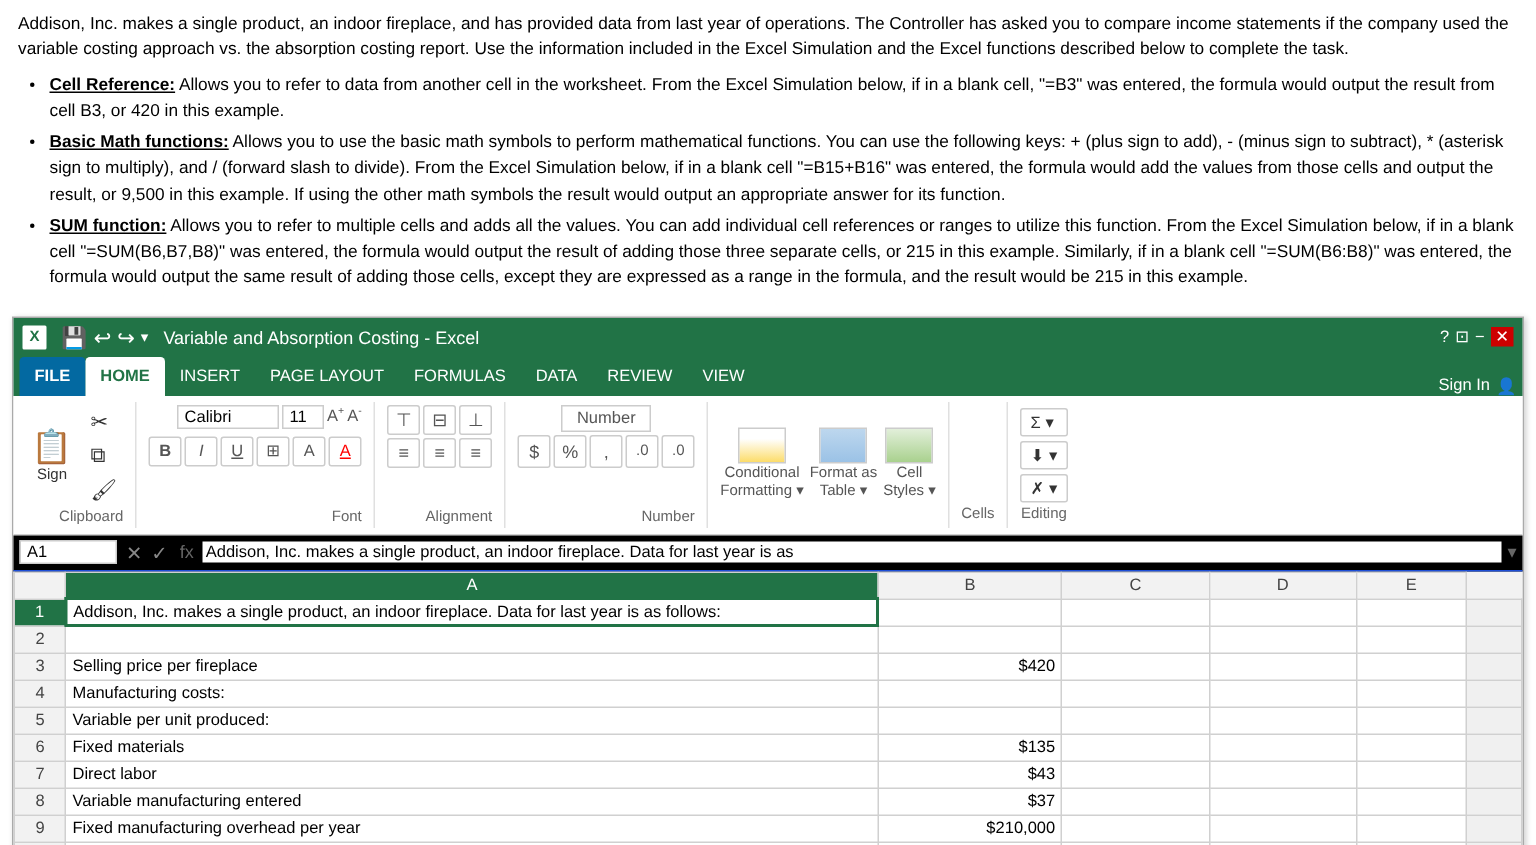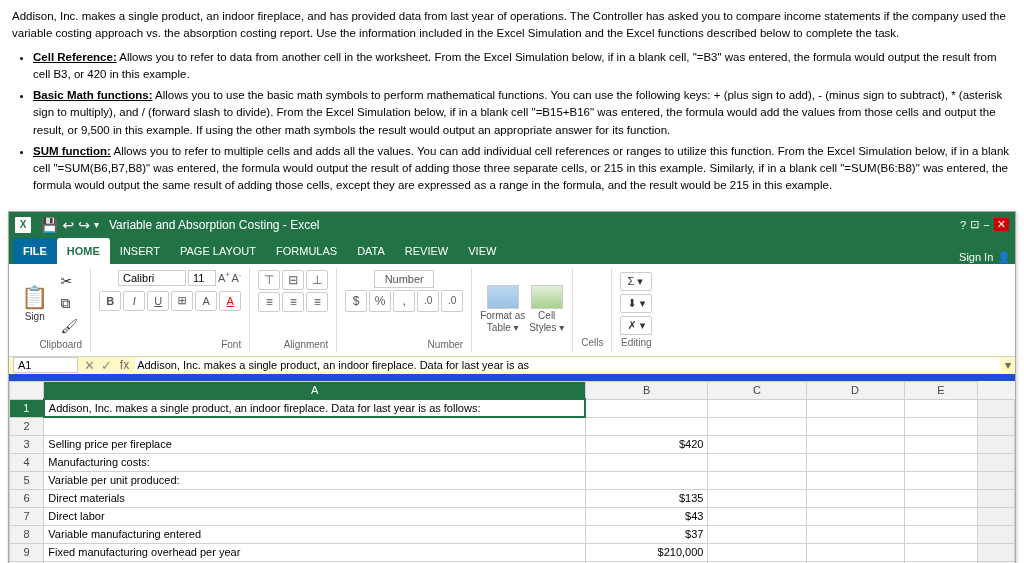--- a/index.html
+++ b/index.html
@@ -260,25 +260,25 @@
       display: flex;
       flex-direction: column;
       align-items: center;
       justify-content: center;
     }
 
     
     .formula-bar {
       display: flex;
       align-items: center;
-      border-bottom: 7px solid #1d4ed8;
+      border-bottom: 1px solid #1d4ed8;
       padding: 2px 4px;
       gap: 4px;
       height: 24px;
-      background: #fef9c3;
+      background: #000000;
     }
     .name-box {
       border: 1px solid #ccc;
       width: 65px;
       padding: 1px 4px;
       font-size: 11px;
       background: #fff;
     }
     .formula-icons {
       display: flex;
@@ -475,20 +475,24 @@
           <div class="pct-btn">,</div>
           <div class="pct-btn" style="font-size:10px;">.0</div>
           <div class="pct-btn" style="font-size:10px;">.0</div>
         </div>
       </div>
       <span class="ribbon-group-label" style="margin-top:auto;">Number</span>
     </div>
 
     <div class="ribbon-group styles-group" style="flex-direction:row; align-items:center; gap:4px;">
       <div style="display:flex; flex-direction:column; align-items:center; cursor:pointer;">
+        <div class="style-icon-img" style="background:linear-gradient(180deg,#fff 30%,#fcdc6a 100%);"></div>
+        <span style="font-size:10px; text-align:center; line-height:1.2;">Conditional<br>Formatting ▾</span>
+      </div>
+      <div style="display:flex; flex-direction:column; align-items:center; cursor:pointer;">
         <div class="style-icon-img" style="background:linear-gradient(180deg,#bdd7ee 0%,#9bc2e6 100%);"></div>
         <span style="font-size:10px; text-align:center; line-height:1.2;">Format as<br>Table ▾</span>
       </div>
       <div style="display:flex; flex-direction:column; align-items:center; cursor:pointer;">
         <div class="style-icon-img" style="background:linear-gradient(180deg,#e2efda 0%,#a9d18e 100%);"></div>
         <span style="font-size:10px; text-align:center; line-height:1.2;">Cell<br>Styles ▾</span>
       </div>
     </div>
 
     <div class="ribbon-group cells-group">
@@ -570,21 +574,21 @@
             <td class="row-header">5</td>
             <td class="data-cell">  Variable per unit produced:</td>
             <td class="data-cell cell-right"></td>
             <td class="data-cell cell-right"></td>
             <td class="data-cell"></td>
             <td class="data-cell"></td>
             <td style="background: rgb(240, 240, 240); border-left: 1px solid rgb(208, 208, 208);"></td>
           </tr>
           <tr>
             <td class="row-header">6</td>
-            <td class="data-cell">    Direct materials</td>
+            <td class="data-cell">    Fixed materials</td>
             <td class="data-cell cell-right">$135</td>
             <td class="data-cell cell-right"></td>
             <td class="data-cell"></td>
             <td class="data-cell"></td>
             <td style="background: rgb(240, 240, 240); border-left: 1px solid rgb(208, 208, 208);"></td>
           </tr>
           <tr>
             <td class="row-header">7</td>
             <td class="data-cell">    Direct labor</td>
             <td class="data-cell cell-right">$43</td>

